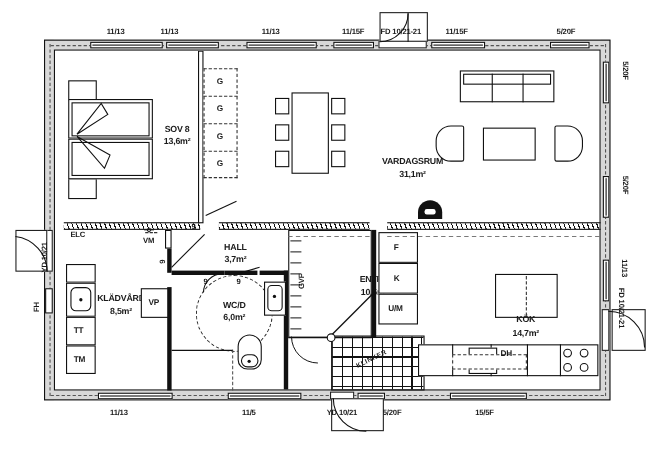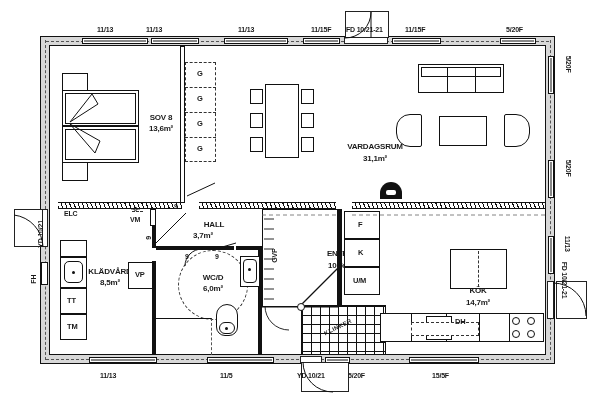--- a/index.html
+++ b/index.html
@@ -259,21 +259,21 @@
   <div class="box" style="left:128px; top:262px; width:27px; height:27px;"></div>
   <div class="lbl tag" style="left:135px; top:271px;">VP</div>
 
   <div class="wallThin" style="left:152px; top:261px; width:4px; height:94px;"></div>
 
   <div class="wallThin" style="left:152px; top:226px; width:4px; height:22px;"></div>
   <div class="wallThin" style="left:156px; top:246px; width:48px; height:4px;"></div>
   <div class="lbl micro rot90" style="left:143px; top:230px; width:12px;">9</div>
 
   <div class="lbl roomname" style="left:197px; top:221px; width:34px;">HALL</div>
-  <div class="lbl roomarea" style="left:186px; top:232px; width:34px;">3,7m²</div>
+  <div class="lbl roomarea" style="left:197px; top:232px; width:34px;">3,7m²</div>
   <div class="lbl micro" style="left:174px; top:203px;">9</div>
   <div class="lbl micro" style="left:215px; top:253px;">9</div>
 
   <div class="wallThin" style="left:204px; top:246px; width:30px; height:4px;"></div>
   <div class="wallThin" style="left:236px; top:246px; width:26px; height:4px;"></div>
   <div class="wallThin" style="left:258px; top:246px; width:4px; height:108px;"></div>
 
   <div class="dashcircle" style="left:178px; top:250px; width:70px; height:70px;"></div>
   <div class="lbl roomname" style="left:195px; top:274px; width:36px;">WC/D</div>
   <div class="lbl roomarea" style="left:195px; top:285px; width:36px;">6,0m²</div>

